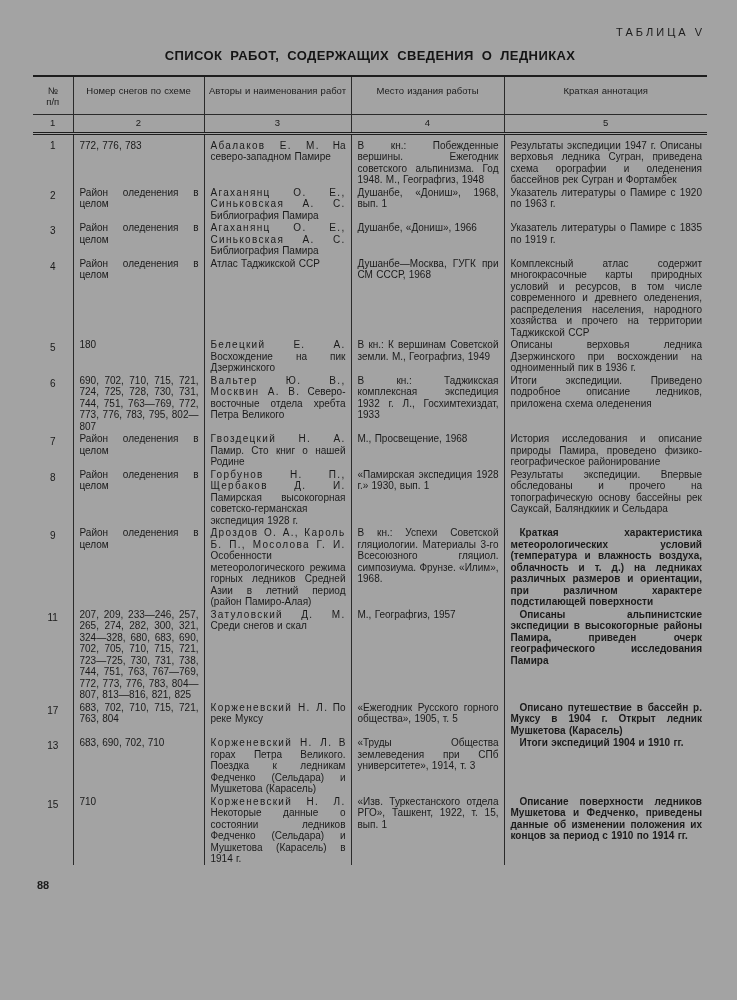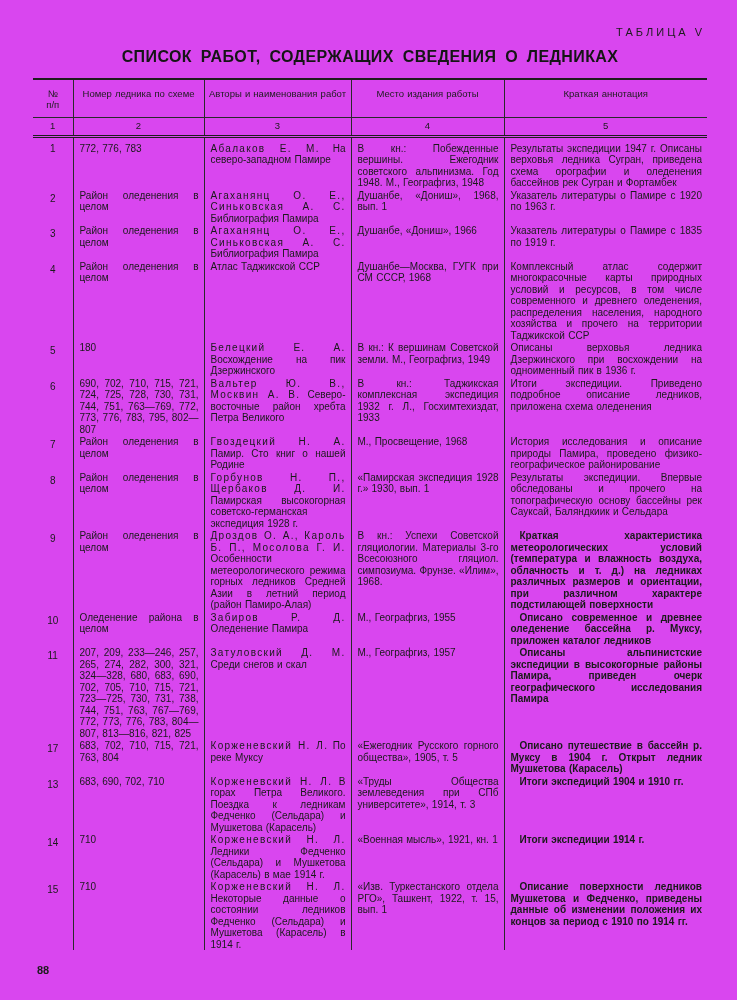--- a/index.html
+++ b/index.html
@@ -5,37 +5,37 @@
   html, body {
     margin: 0;
     padding: 0;
     background: #e9e9e6;
   }
   .page {
     position: relative;
     width: 737px;
     height: 1000px;
     margin: 0 auto;
-    background: #d946ef;
+    background: #a3a3a3;
     color: #1a1a1a;
     font-family: "Liberation Sans", "DejaVu Sans", sans-serif;
     box-sizing: border-box;
     padding: 26px 30px 0 33px;
     overflow: hidden;
   }
   .table-label {
     text-align: right;
     font-size: 11px;
     letter-spacing: 3px;
     margin: 0 2px 10px 0;
     color: #1c1c1c;
   }
   .page-title {
     text-align: center;
-    font-size: 16px;
+    font-size: 13px;
     font-weight: bold;
     word-spacing: 4px;
     letter-spacing: 0.4px;
     margin: 0 0 12px 0;
     color: #151515;
   }
   table.works {
     width: 674px;
     border-collapse: collapse;
     table-layout: fixed;
@@ -94,21 +94,21 @@
       <col style="width:40px">
         <col style="width:131px">
         <col style="width:147px">
         <col style="width:153px">
         <col style="width:203px">
     </colgroup>
     <thead>
       <tr class="labels">
         <th class="num-col">№
 п/п</th>
-        <th>Номер ледника по схеме</th>
+        <th>Номер снегов по схеме</th>
         <th>Авторы и наименования работ</th>
         <th>Место издания работы</th>
         <th>Краткая аннотация</th>
       </tr>
       <tr class="nums">
         <th>1</th>
         <th>2</th>
         <th>3</th>
         <th>4</th>
         <th>5</th>
@@ -146,21 +146,21 @@
       <tr>
         <td class="c1">5</td>
         <td>180</td>
         <td><span class="authors">Белецкий Е. А.</span> <span>Восхождение на пик Дзержинского</span></td>
         <td>В кн.: К вершинам Советской земли. М., Географгиз, 1949</td>
         <td class="ann">Описаны верховья ледника Дзержинского при восхождении на одноименный пик в 1936 г.</td>
       </tr>
       <tr>
         <td class="c1">6</td>
         <td>690, 702, 710, 715, 721, 724, 725, 728, 730, 731, 744, 751, 763—769, 772, 773, 776, 783, 795, 802—807</td>
-        <td><span class="authors">Вальтер Ю. В., Москвин А. В.</span> <span>Северо-восточные район хребта Петра Великого</span></td>
+        <td><span class="authors">Вальтер Ю. В., Москвин А. В.</span> <span>Северо-восточные отдела хребта Петра Великого</span></td>
         <td>В кн.: Таджикская комплексная экспедиция 1932 г. Л., Госхимтехиздат, 1933</td>
         <td class="ann">Итоги экспедиции. Приведено подробное описание ледников, приложена схема оледенения</td>
       </tr>
       <tr>
         <td class="c1">7</td>
         <td>Район оледенения в целом</td>
         <td><span class="authors">Гвоздецкий Н. А.</span> <span>Памир. Сто книг о нашей Родине</span></td>
         <td>М., Просвещение, 1968</td>
         <td class="ann">История исследования и описание природы Памира, проведено физико-географическое районирование</td>
       </tr>
@@ -170,27 +170,20 @@
         <td><span class="authors">Горбунов Н. П., Щербаков Д. И.</span> <span>Памирская высокогорная советско-германская экспедиция 1928 г.</span></td>
         <td>«Памирская экспедиция 1928 г.» 1930, вып. 1</td>
         <td class="ann">Результаты экспедиции. Впервые обследованы и прочего на топографическую основу бассейны рек Сауксай, Баляндкиик и Сельдара</td>
       </tr>
       <tr>
         <td class="c1">9</td>
         <td>Район оледенения в целом</td>
         <td><span class="authors">Дроздов О. А., Кароль Б. П., Мосолова Г. И.</span> <span>Особенности метеорологического режима горных ледников Средней Азии в летний период (район Памиро-Алая)</span></td>
         <td>В кн.: Успехи Советской гляциологии. Материалы 3-го Всесоюзного гляциол. симпозиума. Фрунзе. «Илим», 1968.</td>
         <td class="ann ind">Краткая характеристика метеорологических условий (температура и влажность воздуха, облачность и т. д.) на ледниках различных размеров и ориентации, при различном характере подстилающей поверхности</td>
-      </tr>
-      <tr>
-        <td class="c1">10</td>
-        <td>Оледенение района в целом</td>
-        <td><span class="authors">Забиров Р. Д.</span> <span>Оледенение Памира</span></td>
-        <td>М., Географгиз, 1955</td>
-        <td class="ann ind">Описано современное и древнее оледенение бассейна р. Муксу, приложен каталог ледников</td>
       </tr>
       <tr>
         <td class="c1">11</td>
         <td>207, 209, 233—246, 257, 265, 274, 282, 300, 321, 324—328, 680, 683, 690, 702, 705, 710, 715, 721, 723—725, 730, 731, 738, 744, 751, 763, 767—769, 772, 773, 776, 783, 804—807, 813—816, 821, 825</td>
         <td><span class="authors">Затуловский Д. М.</span> <span>Среди снегов и скал</span></td>
         <td>М., Географгиз, 1957</td>
         <td class="ann ind">Описаны альпинистские экспедиции в высокогорные районы Памира, приведен очерк географического исследования Памира</td>
       </tr>
       <tr>
         <td class="c1">17</td>
@@ -200,27 +193,20 @@
         <td class="ann ind">Описано путешествие в бассейн р. Муксу в 1904 г. Открыт ледник Мушкетова (Карасель)</td>
       </tr>
       <tr>
         <td class="c1">13</td>
         <td>683, 690, 702, 710</td>
         <td><span class="authors">Корженевский Н. Л.</span> <span>В горах Петра Великого. Поездка к ледникам Федченко (Сельдара) и Мушкетова (Карасель)</span></td>
         <td>«Труды Общества землеведения при СПб университете», 1914, т. 3</td>
         <td class="ann ind">Итоги экспедиций 1904 и 1910 гг.</td>
       </tr>
       <tr>
-        <td class="c1">14</td>
-        <td>710</td>
-        <td><span class="authors">Корженевский Н. Л.</span> <span>Ледники Федченко (Сельдара) и Мушкетова (Карасель) в мае 1914 г.</span></td>
-        <td>«Военная мысль», 1921, кн. 1</td>
-        <td class="ann ind">Итоги экспедиции 1914 г.</td>
-      </tr>
-      <tr>
         <td class="c1">15</td>
         <td>710</td>
         <td><span class="authors">Корженевский Н. Л.</span> <span>Некоторые данные о состоянии ледников Федченко (Сельдара) и Мушкетова (Карасель) в 1914 г.</span></td>
         <td>«Изв. Туркестанского отдела РГО», Ташкент, 1922, т. 15, вып. 1</td>
         <td class="ann ind">Описание поверхности ледников Мушкетова и Федченко, приведены данные об изменении положения их концов за период с 1910 по 1914 гг.</td>
       </tr>
     </tbody>
   </table>
 
   <div class="page-number">88</div>

